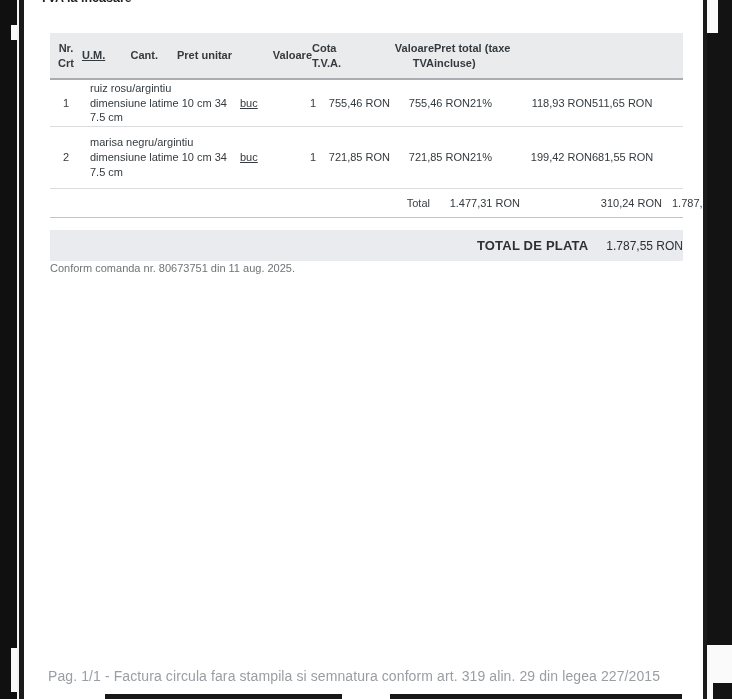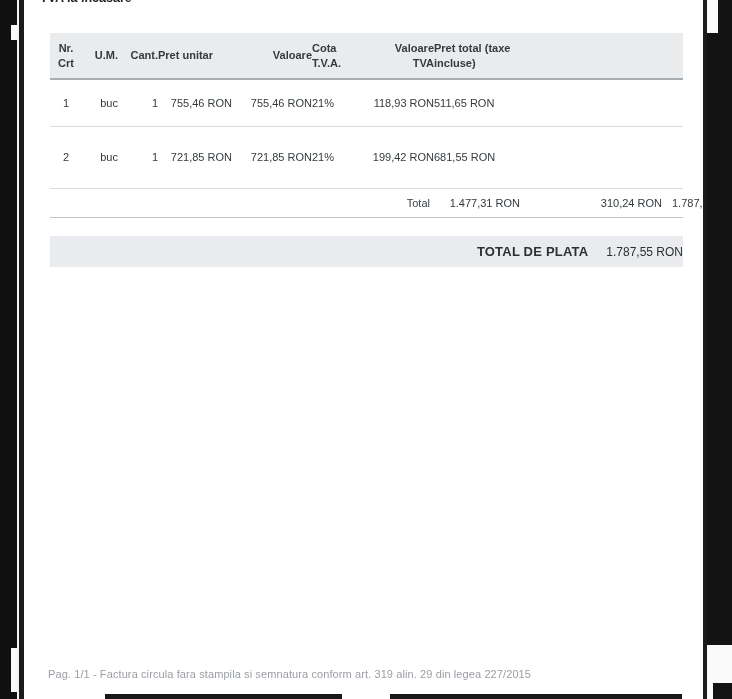--- a/index.html
+++ b/index.html
@@ -33,42 +33,42 @@
 
   .inv-table{position:absolute;left:26px;top:33px;width:633px;font-size:11px;}
   .trow{display:flex;align-items:center;}
   .thead{
     background:var(--header-bg);height:47px;font-weight:bold;
     border-bottom:2px solid var(--header-border);
   }
   .cell{flex:none;white-space:pre-line;line-height:1.35;}
   .c-nr{width:32px;text-align:center;}
   .c-den{width:158px;text-align:left;padding-left:8px;padding-right:10px;}
-  .c-um{width:36px;text-align:right;}
+  .c-um{width:36px;text-align:left;text-decoration:underline;}
   .c-cant{width:40px;text-align:right;}
-  .c-pu{width:74px;text-align:left;}
+  .c-pu{width:74px;text-align:right;}
   .c-val{width:80px;text-align:right;}
   .c-cota{width:56px;text-align:left;}
   .c-tva{width:66px;text-align:right;}
   .c-tot{width:91px;text-align:left;}
   .body-row .c-pu{text-align:right;}
   .row-1{height:47px;border-bottom:1px solid var(--row-border);}
   .row-2{height:62px;border-bottom:1px solid var(--row-border);}
   .totals-row{height:29px;border-bottom:1px solid #c2c5c8;gap:10px;}
   .totals-row .c-pu{text-align:right;color:#3c4246;}
 
   .band{
     display:flex;align-items:center;justify-content:flex-end;
-    margin-top:18px;height:31px;background:var(--band-bg);
+    margin-top:12px;height:31px;background:var(--band-bg);
   }
   .band-label{font-weight:bold;font-size:13px;letter-spacing:.2px;color:#2b3033;}
   .band-value{font-size:12px;margin-left:18px;color:#2b3033;}
 
   .order-note{position:absolute;left:26px;top:262px;font-size:11px;color:var(--muted-text);}
-  .page-footer{position:absolute;left:24px;top:668px;font-size:11px;color:var(--footer-text);letter-spacing:.1px;}
+  .page-footer{position:absolute;left:24px;top:668px;font-size:14px;color:var(--footer-text);letter-spacing:.1px;}
 
   .bottom-bar{position:absolute;top:694px;height:5px;background:#181818;}
   .bottom-bar.b1{left:81px;width:237px;}
   .bottom-bar.b2{left:366px;width:292px;}
 </style>
 </head>
 <body>
 
 <div class="stage">
 
@@ -98,31 +98,33 @@
         <div class="cell c-cota">Cota
 T.V.A.</div>
         <div class="cell c-tva">Valoare
 TVA</div>
         <div class="cell c-tot">Pret total (taxe
 incluse)</div>
       </div>
 
       <div class="trow body-row row-1">
         <div class="cell c-nr">1</div>
+        <div class="cell c-den">ruiz rosu/argintiu dimensiune latime 10 cm 34 7.5 cm</div>
         <div class="cell c-um">buc</div>
         <div class="cell c-cant">1</div>
         <div class="cell c-pu">755,46 RON</div>
         <div class="cell c-val">755,46 RON</div>
         <div class="cell c-cota">21%</div>
         <div class="cell c-tva">118,93 RON</div>
         <div class="cell c-tot">511,65 RON</div>
       </div>
 
       <div class="trow body-row row-2">
         <div class="cell c-nr">2</div>
+        <div class="cell c-den">marisa negru/argintiu dimensiune latime 10 cm 34 7.5 cm</div>
         <div class="cell c-um">buc</div>
         <div class="cell c-cant">1</div>
         <div class="cell c-pu">721,85 RON</div>
         <div class="cell c-val">721,85 RON</div>
         <div class="cell c-cota">21%</div>
         <div class="cell c-tva">199,42 RON</div>
         <div class="cell c-tot">681,55 RON</div>
       </div>
 
       <div class="trow totals-row">
@@ -136,20 +138,21 @@
         <div class="cell c-tva">310,24 RON</div>
         <div class="cell c-tot">1.787,55 RON</div>
       </div>
 
       <div class="band">
         <span class="band-label">TOTAL DE PLATA</span>
         <span class="band-value">1.787,55 RON</span>
       </div>
     </div>
 
+    <div class="order-note">Conform comanda nr. 80673751 din 11 aug. 2025.</div>
 
     <div class="page-footer">Pag. 1/1 - Factura circula fara stampila si semnatura conform art. 319 alin. 29 din legea 227/2015</div>
 
     <div class="bottom-bar b1"></div>
     <div class="bottom-bar b2"></div>
   </div>
 
 </div>
 
 </body></html>

